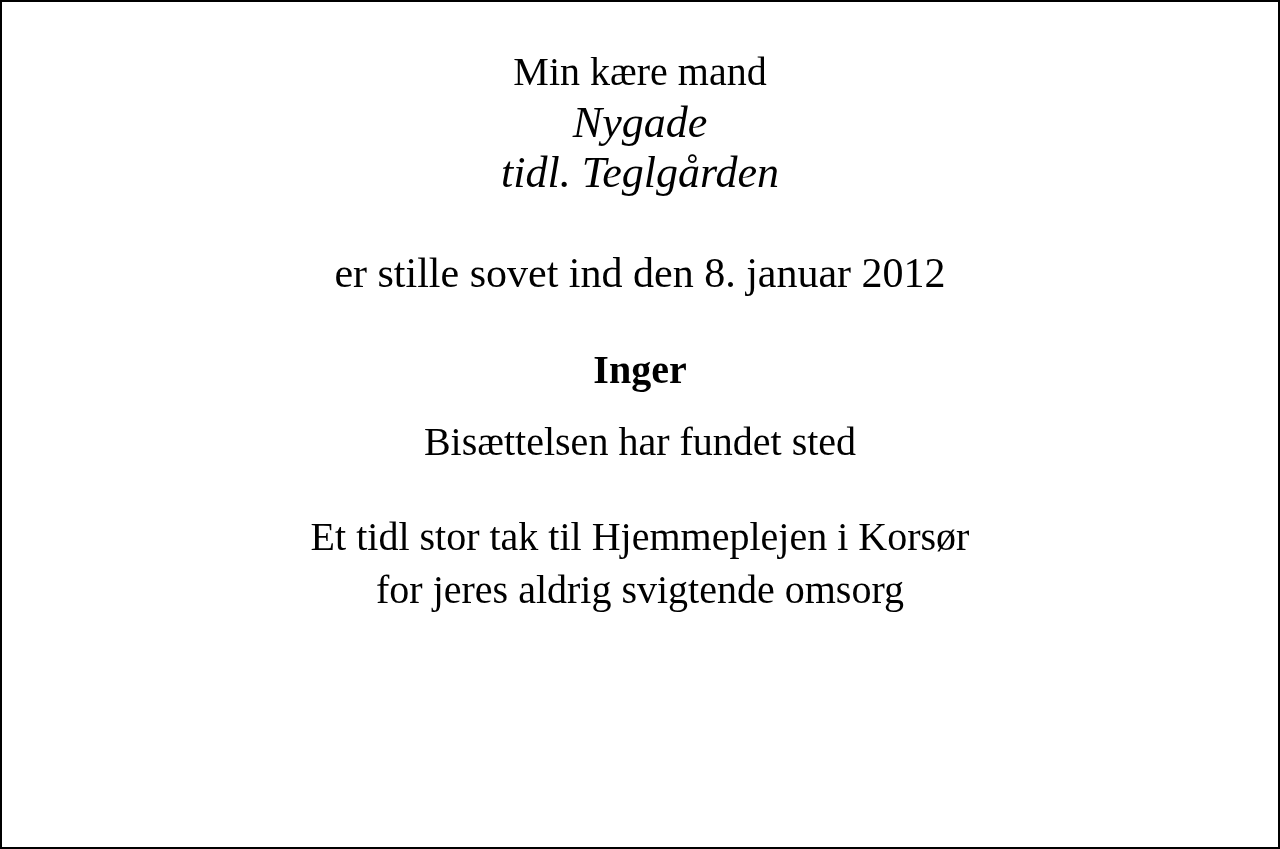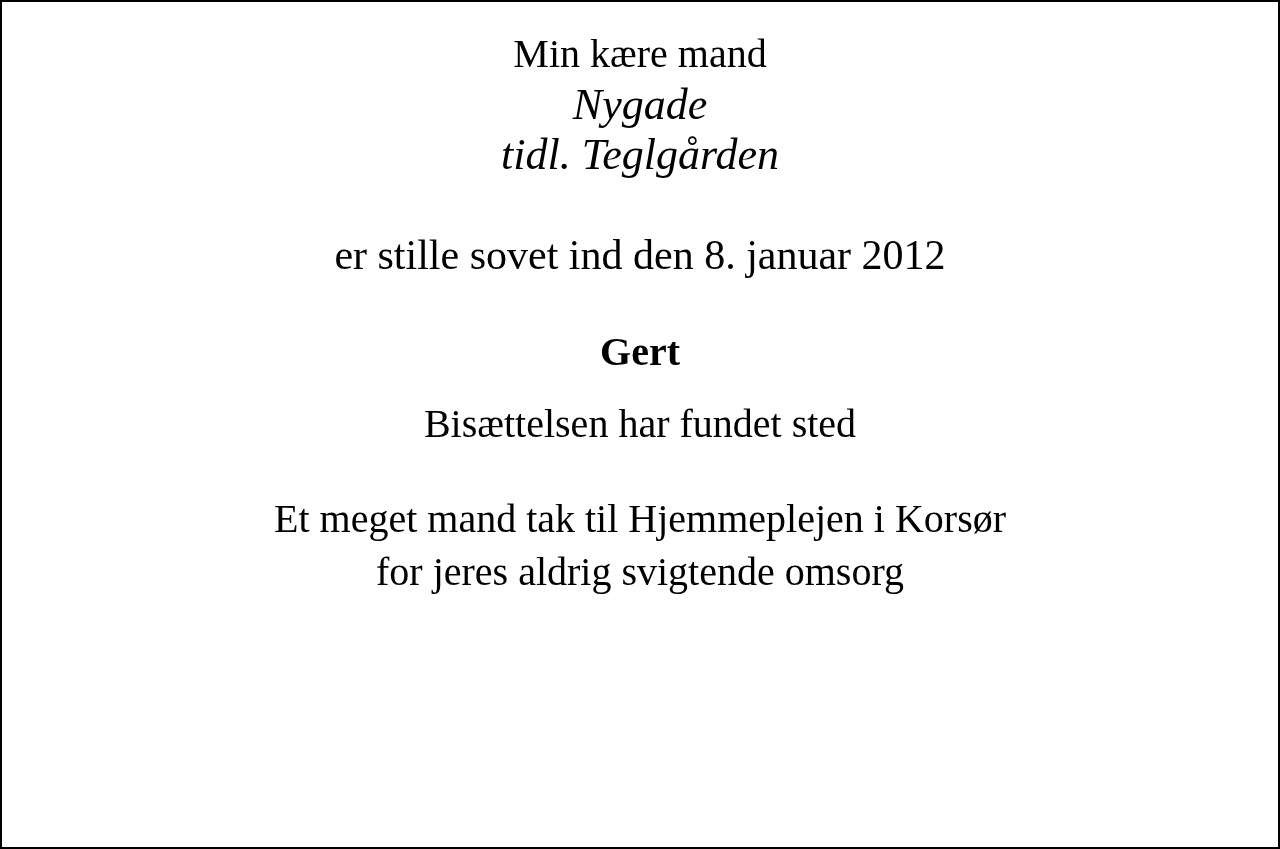--- a/index.html
+++ b/index.html
@@ -14,21 +14,21 @@
     background: #ffffff;
     border: 2px solid #000000;
     overflow: hidden;
     font-family: "Liberation Serif", "DejaVu Serif", serif;
     color: #000000;
     text-align: center;
   }
   .notice {
     box-sizing: border-box;
     width: 100%;
-    padding-top: 26px;
+    padding-top: 44px;
   }
   .preamble {
     font-size: 40px;
     line-height: 52px;
     font-weight: 400;
   }
   .deceased-name {
     margin-top: 48px;
     font-size: 66px;
     line-height: 80px;
@@ -69,22 +69,22 @@
   <div class="notice">
     <div class="preamble">Min kære mand</div>
 
 
     <div class="address-line">Nygade</div>
 
     <div class="address-line">tidl. Teglgården</div>
 
     <div class="death-line">er stille sovet ind den 8. januar 2012</div>
 
-    <div class="signature">Gert</div>
+    <div class="signature">Inger</div>
 
     <div class="ceremony-line">Bisættelsen har fundet sted</div>
 
     <div class="thanks-block">
-      <div>Et meget mand tak til Hjemmeplejen i Korsør</div>
+      <div>Et tidl stor tak til Hjemmeplejen i Korsør</div>
       <div>for jeres aldrig svigtende omsorg</div>
     </div>
   </div>
 </div>
 
 </body></html>

